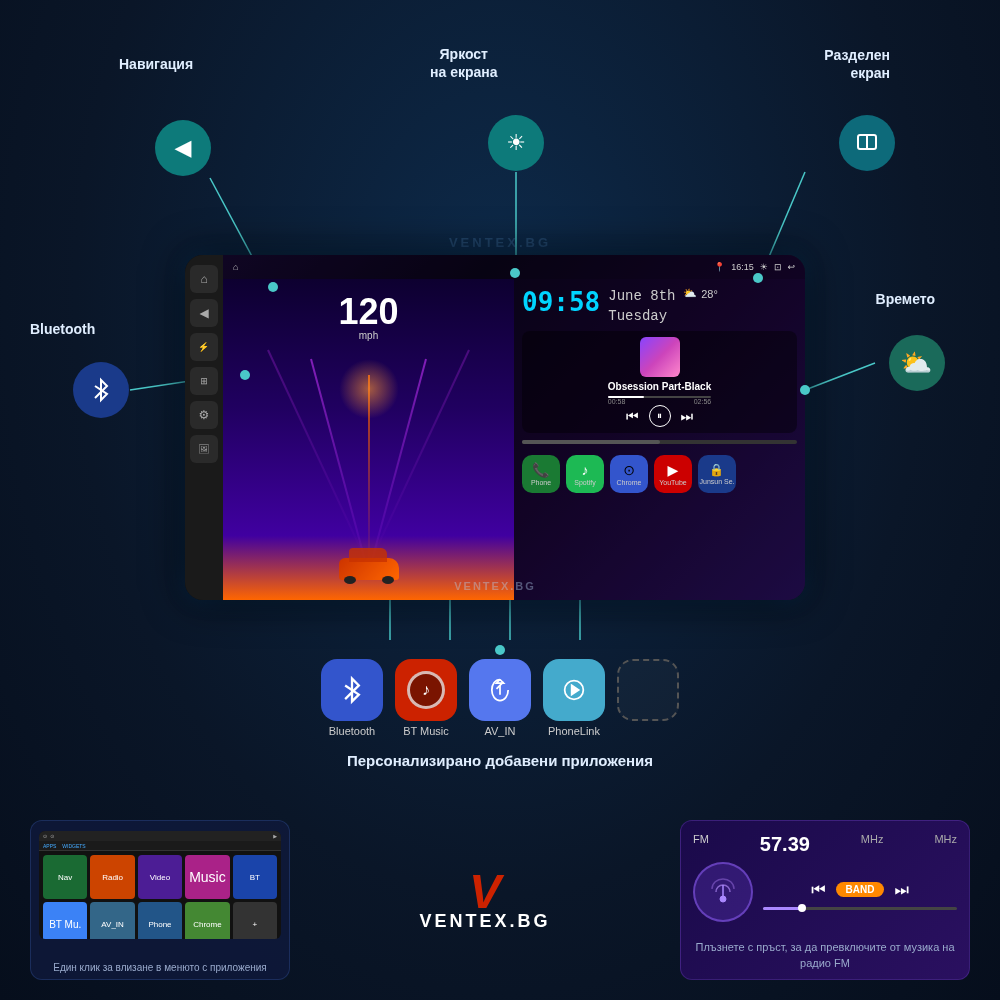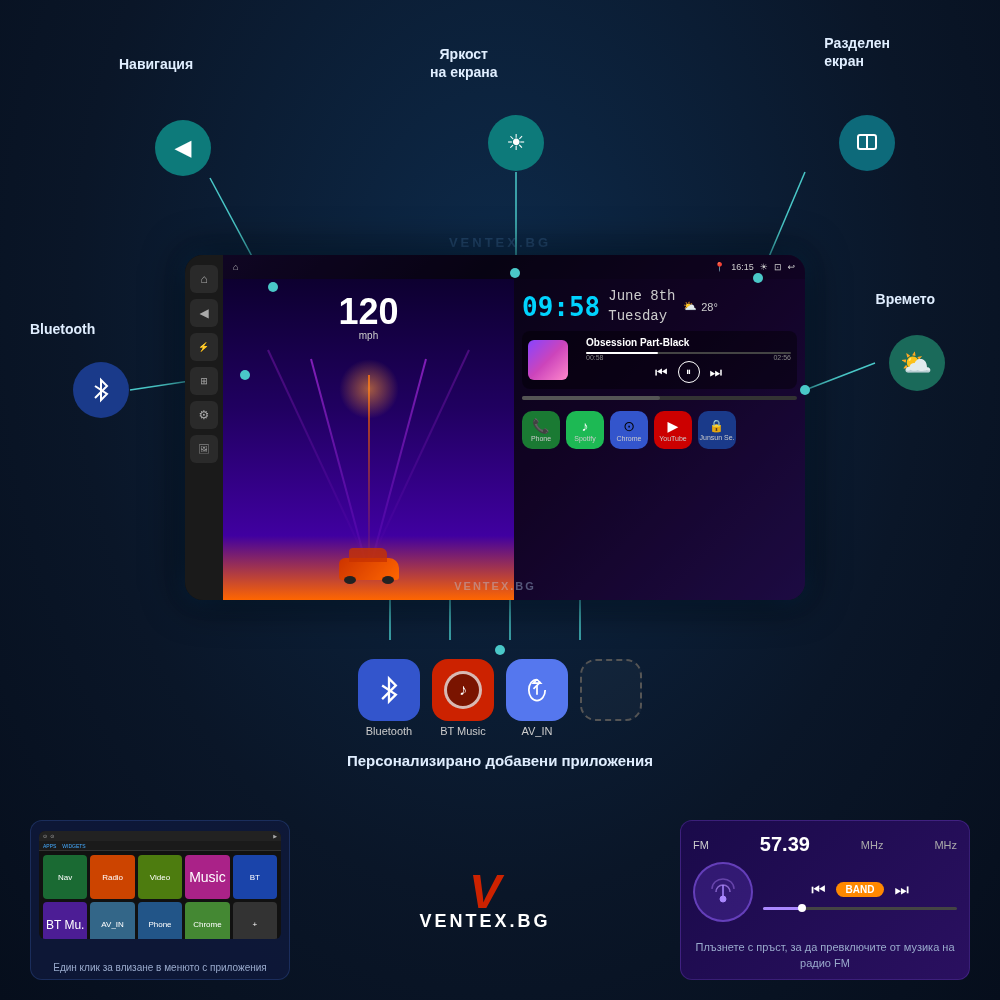--- a/index.html
+++ b/index.html
@@ -38,21 +38,21 @@
       position: absolute;
       color: #e0eeff;
       font-size: 14px;
       font-weight: bold;
       text-align: center;
       line-height: 1.3;
     }
 
     .nav-label { top: 55px; left: 90px; padding-left: 29px; }
     .brightness-label { top: 45px; left: 430px; }
-    .splitscreen-label { top: 34px; right: 110px; text-align: left; }
+    .splitscreen-label { top: 46px; right: 110px; text-align: right; }
     .bluetooth-label { top: 320px; left: 30px; }
     .weather-label { top: 290px; right: 65px; }
 
     
     .feature-icon {
       position: absolute;
       width: 56px;
       height: 56px;
       border-radius: 50%;
       background: #0d7a7a;
@@ -183,21 +183,21 @@
       width: 50%;
       background: rgba(0,0,0,0.3);
       padding: 8px;
       display: flex;
       flex-direction: column;
       gap: 5px;
     }
 
     .datetime-row {
       display: flex;
-      align-items: center;
+      align-items: flex-start;
       gap: 8px;
       color: white;
     }
 
     .big-time {
       font-size: 26px;
       font-weight: bold;
       color: #00d4ff;
       font-family: monospace;
     }
@@ -208,21 +208,21 @@
     
     .music-player {
       background: rgba(0,0,0,0.4);
       border-radius: 8px;
       padding: 6px;
       display: flex;
       flex-direction: column;
       gap: 4px;
     }
 
-    .music-top { display: flex; gap: 18px; align-items: center; }
+    .music-top { display: flex; gap: 4px; align-items: center; flex-direction: column; }
     .album-art {
       width: 40px;
       height: 40px;
       border-radius: 6px;
       background: linear-gradient(135deg, #8844ff, #cc44cc, #ff88ff);
       flex-shrink: 0;
     }
     .song-title { font-size: 10px; font-weight: bold; color: white; }
     .progress-bar {
       width: 100%;
@@ -428,21 +428,20 @@
     .radio-display {
       position: absolute;
       top: 12px;
       left: 12px;
       right: 12px;
     }
 
     .radio-top {
       display: flex;
       justify-content: space-between;
-      align-items: center;
       color: #ccc;
       font-size: 11px;
       margin-bottom: 6px;
     }
 
     .radio-freq { font-size: 20px; font-weight: bold; color: white; }
 
     .radio-antenna {
       width: 60px;
       height: 60px;
@@ -712,20 +711,29 @@
           <svg width="28" height="28" viewBox="0 0 24 24" fill="none" stroke="white" stroke-width="1.5">
             <path d="M12 3 C8 3 5 7 5 12 C5 17 8 21 12 21 C16 21 19 17 19 12"></path>
             <line x1="12" y1="8" x2="12" y2="16"></line>
             <line x1="9" y1="11" x2="15" y2="5"></line>
             <polyline points="12,3 15,6 9,6 12,3"></polyline>
           </svg>
         </div>
         <span style="font-size:11px;color:#ccc;">AV_IN</span>
       </div>
 
+      <div style="display:flex;flex-direction:column;align-items:center;gap:4px;">
+        <div style="width:62px;height:62px;border-radius:16px;background:#44aacc;display:flex;align-items:center;justify-content:center;font-size:26px;">
+          <svg width="28" height="28" viewBox="0 0 24 24" fill="none" stroke="white" stroke-width="1.5">
+            <circle cx="12" cy="12" r="8"></circle>
+            <polygon points="10,8 16,12 10,16" fill="white"></polygon>
+          </svg>
+        </div>
+        <span style="font-size:11px;color:#ccc;">PhoneLink</span>
+      </div>
 
       <div style="display:flex;flex-direction:column;align-items:center;gap:4px;">
         <div class="empty-shortcut"></div>
         <span style="font-size:11px;color:transparent;">-</span>
       </div>
     </div>
   </div>
 
   <div class="personalized-label">Персонализирано добавени приложения</div>
 
@@ -738,24 +746,24 @@
             <span>⊙</span>
             <span style="margin-left:auto;">▶</span>
         </div>
         <div class="mini-tab-bar">
           <span>APPS</span>
           <span>WIDGETS</span>
         </div>
         <div class="mini-apps-grid">
           <div class="mini-app" style="background:#1a6a33;font-size:8px;color:white;">Nav</div>
           <div class="mini-app" style="background:#cc4400;font-size:8px;color:white;">Radio</div>
-          <div class="mini-app" style="background:#4d7c0f;font-size:8px;color:white;">Video</div>
+          <div class="mini-app" style="background:#4c1d95;font-size:8px;color:white;">Video</div>
           <div class="mini-app" style="background:#aa2288;font-size:14px;color:white;">Music</div>
           <div class="mini-app" style="background:#1a44aa;font-size:8px;color:white;">BT</div>
-          <div class="mini-app" style="background:#4c1d95;font-size:12px;color:white;">BT Mu.</div>
+          <div class="mini-app" style="background:#3b82f6;font-size:10px;color:white;">BT Mu.</div>
           <div class="mini-app" style="background:#336688;font-size:8px;color:white;">AV_IN</div>
           <div class="mini-app" style="background:#225588;font-size:8px;color:white;">Phone</div>
           <div class="mini-app" style="background:#448833;font-size:8px;color:white;">Chrome</div>
           <div class="mini-app" style="background:#333;font-size:8px;color:white;">+</div>
         </div>
       </div>
       <div class="panel-left-label">
         <span>Един клик за влизане в
 менюто с приложения</span>
       </div>

